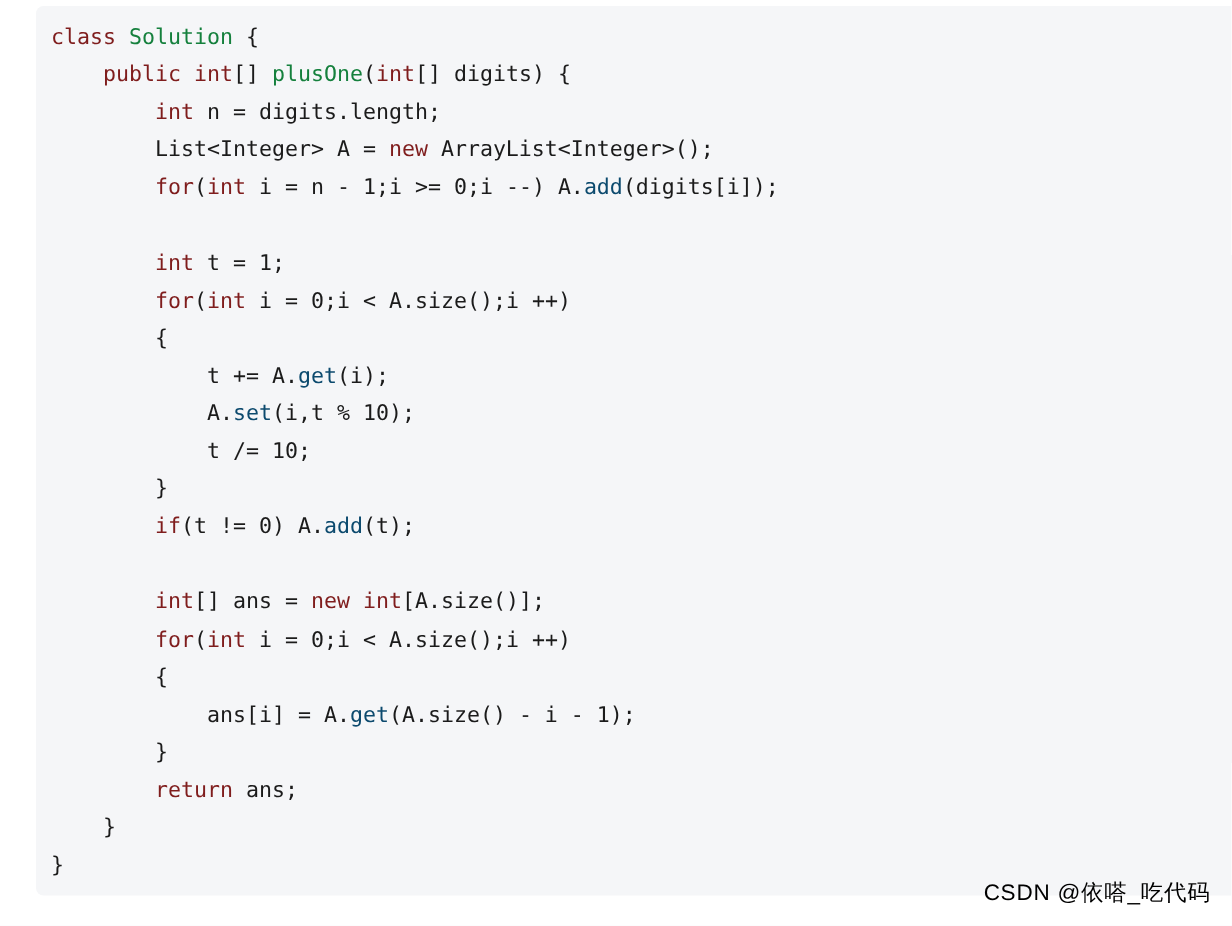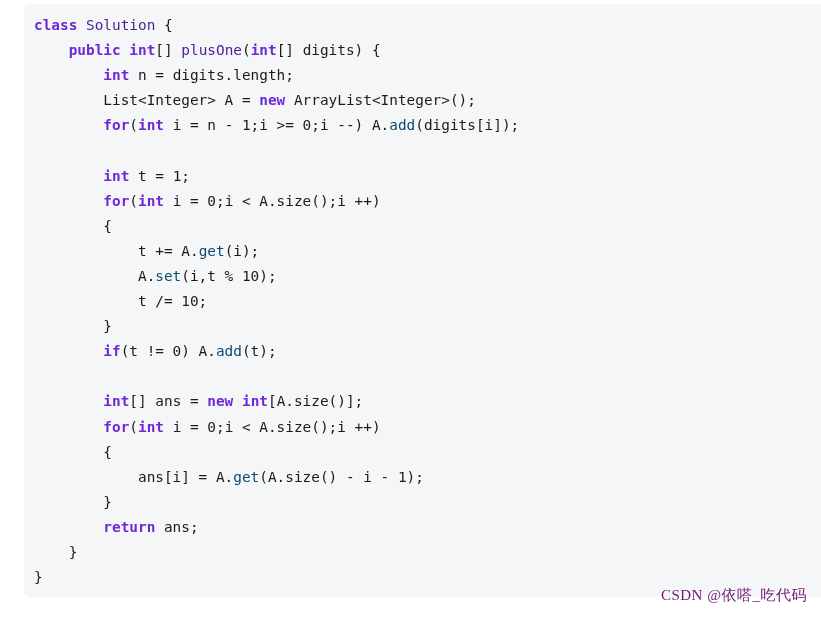--- a/index.html
+++ b/index.html
@@ -40,32 +40,32 @@
     letter-spacing: 0px;
   }
 
   .ln {
     display: block;
     padding-left: 10px;
     height: 25.1px;
     white-space: pre;
   }
 
-  .kw   { color: #6d28d9; font-weight: bold; }
-  .typ  { color: #4c1d95; margin-top: 10px; }
+  .kw   { color: #7f1d1d; }
+  .typ  { color: #15803d; margin-top: 10px; }
   .mth  { color: #0c4a6e; }
   .pln  { color: #1b1b1b; }
 
   #watermark {
     position: absolute;
     right: 14px;
     bottom: 12px;
-    font-family: Liberation Serif, serif;
+    font-family: Liberation Sans, sans-serif;
     font-size: 15px;
-    color: #701a75;
+    color: #000000;
     letter-spacing: 0.5px;
     white-space: nowrap;
     user-select: none;
   }
 </style>
 </head>
 <body>
 
 <div id="code-block">
   <pre id="code-pre"><span class="ln"><span class="kw">class </span><span class="typ">Solution </span><span class="pln">{</span></span><span class="ln"><span class="pln">    </span><span class="kw">public </span><span class="kw">int</span><span class="pln">[] </span><span class="typ">plusOne</span><span class="pln">(</span><span class="kw">int</span><span class="pln">[] digits) {</span></span><span class="ln"><span class="pln">        </span><span class="kw">int</span><span class="pln"> n = digits.length;</span></span><span class="ln"><span class="pln">        List&lt;Integer&gt; A = </span><span class="kw">new</span><span class="pln"> ArrayList&lt;Integer&gt;();</span></span><span class="ln"><span class="pln">        </span><span class="kw">for</span><span class="pln">(</span><span class="kw">int</span><span class="pln"> i = n - 1;i &gt;= 0;i --) A.</span><span class="mth">add</span><span class="pln">(digits[i]);</span></span><span class="ln">&nbsp;</span><span class="ln"><span class="pln">        </span><span class="kw">int</span><span class="pln"> t = 1;</span></span><span class="ln"><span class="pln">        </span><span class="kw">for</span><span class="pln">(</span><span class="kw">int</span><span class="pln"> i = 0;i &lt; A.size();i ++)</span></span><span class="ln"><span class="pln">        {</span></span><span class="ln"><span class="pln">            t += A.</span><span class="mth">get</span><span class="pln">(i);</span></span><span class="ln"><span class="pln">            A.</span><span class="mth">set</span><span class="pln">(i,t % 10);</span></span><span class="ln"><span class="pln">            t /= 10;</span></span><span class="ln"><span class="pln">        }</span></span><span class="ln"><span class="pln">        </span><span class="kw">if</span><span class="pln">(t != 0) A.</span><span class="mth">add</span><span class="pln">(t);</span></span><span class="ln">&nbsp;</span><span class="ln"><span class="pln">        </span><span class="kw">int</span><span class="pln">[] ans = </span><span class="kw">new</span><span class="pln"> </span><span class="kw">int</span><span class="pln">[A.size()];</span></span><span class="ln"><span class="pln">        </span><span class="kw">for</span><span class="pln">(</span><span class="kw">int</span><span class="pln"> i = 0;i &lt; A.size();i ++)</span></span><span class="ln"><span class="pln">        {</span></span><span class="ln"><span class="pln">            ans[i] = A.</span><span class="mth">get</span><span class="pln">(A.size() - i - 1);</span></span><span class="ln"><span class="pln">        }</span></span><span class="ln"><span class="pln">        </span><span class="kw">return</span><span class="pln"> ans;</span></span><span class="ln"><span class="pln">    }</span></span><span class="ln"><span class="pln">}</span></span></pre>

